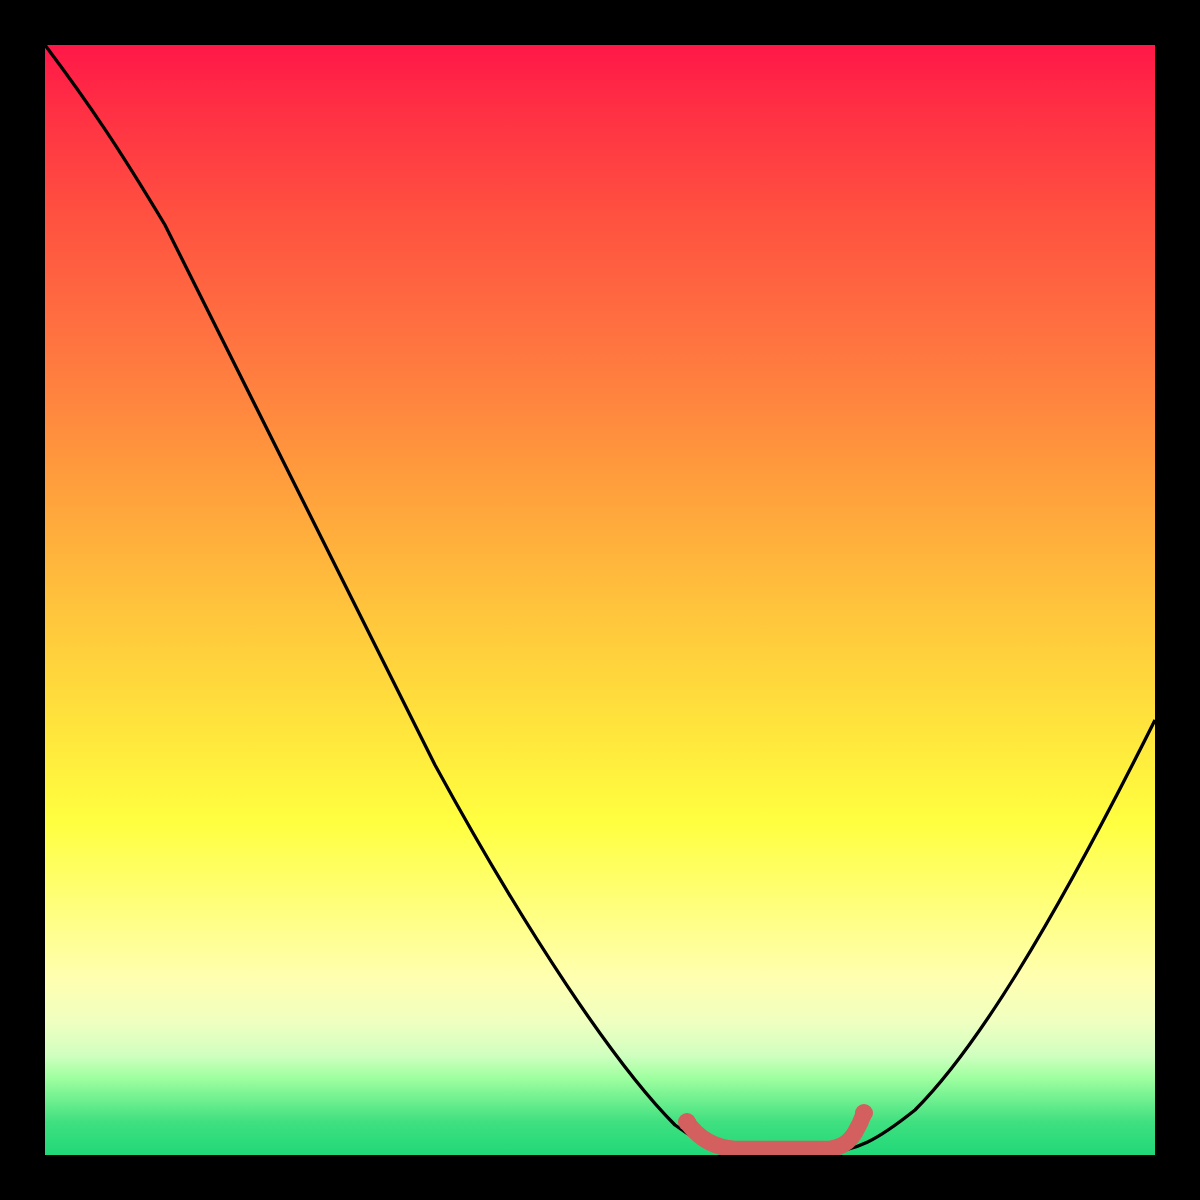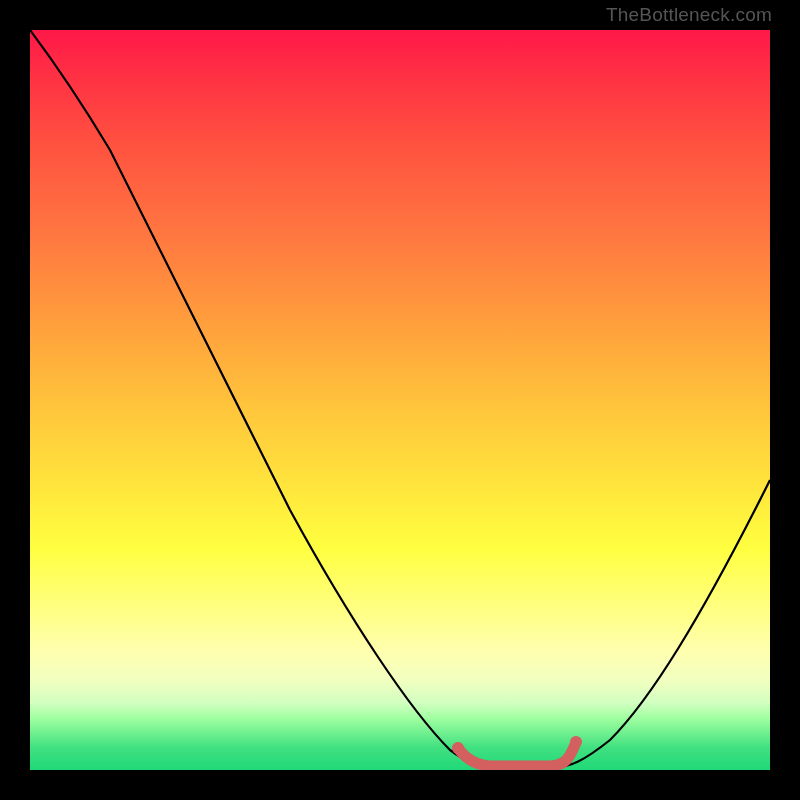--- a/index.html
+++ b/index.html
@@ -76,14 +76,13 @@
 
     <path d="M 428 718
              C 435 728, 445 735, 460 736
              L 520 736
              C 530 736, 536 732, 540 725
              C 543 720, 545 715, 546 712" stroke="#d35f5f" stroke-width="11" stroke-linecap="round" fill="none"></path>
     <circle cx="428" cy="718" r="6" fill="#d35f5f"></circle>
     <circle cx="546" cy="712" r="6" fill="#d35f5f"></circle>
   </svg>
 
-  <div class="watermark">TheBottleneck.com</div>
 </div>
 
 </body></html>

